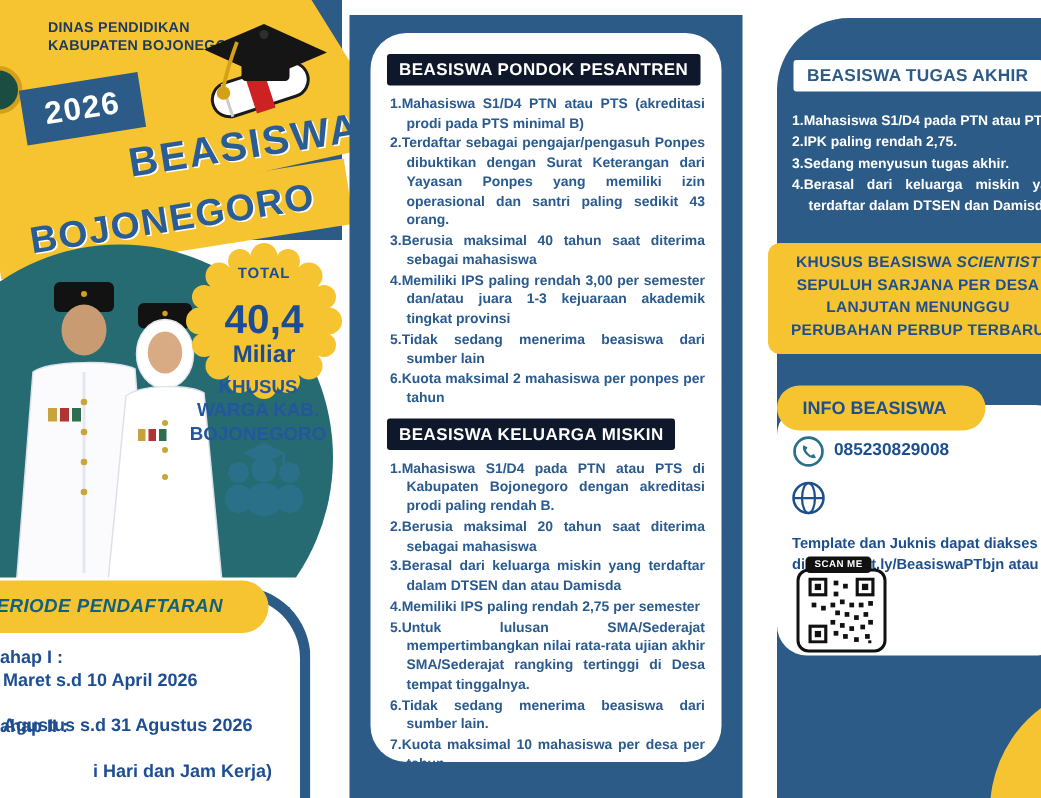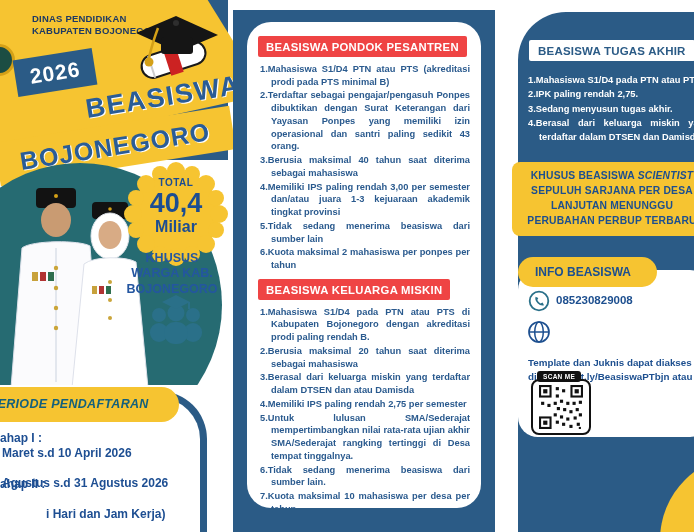--- a/index.html
+++ b/index.html
@@ -24,30 +24,30 @@
   .officials{left:0;top:182px;}
   .white-bottom{left:0;top:385px;width:232px;height:147px;background:#fff;}
   .arc-deco{left:150px;top:391px;width:57px;height:141px;box-sizing:border-box;
      border-top:7px solid #2b5b86;border-right:7px solid #2b5b86;border-top-right-radius:48px;}
   .periode-pill{left:-30px;top:387px;width:209px;height:35px;border-radius:18px;background:#f6c431;z-index:4;
      font-size:12.5px;font-weight:800;font-style:italic;color:#14607c;line-height:35px;padding-left:19px;box-sizing:border-box;letter-spacing:.3px;}
   .tahap{font-size:12px;font-weight:800;color:#1d4e92;white-space:nowrap;}
   .badge-wrap{left:122px;top:160px;width:108px;height:108px;}
   .badge-text{left:122px;top:178px;width:108px;text-align:center;color:#1c4d92;line-height:1;}
   .badge-text .b1{font-size:10px;font-weight:800;letter-spacing:.5px;}
-  .badge-text .b2{font-size:27px;font-weight:900;margin-top:2px;}
+  .badge-text .b2{font-size:27px;font-weight:900;margin-top:12px;}
   .badge-text .b3{font-size:16px;font-weight:800;margin-top:2px;}
   .khusus{left:108px;top:251px;width:128px;text-align:center;font-size:12.5px;font-weight:800;color:#2456a0;line-height:1.22;}
   .students-icon{left:147px;top:292px;}
 
   
   .mid-panel{left:233px;top:10px;width:262px;height:522px;background:#2b5b86;}
   .mid-card{left:247px;top:22px;width:234px;height:486px;background:#fff;border-radius:24px;
      box-sizing:border-box;padding:14px 11px 6px 11px;overflow:hidden;}
-  .sec-head{display:inline-block;background:#ef4444;color:#fff;font-size:11.3px;font-weight:800;
+  .sec-head{display:inline-block;background:#0f172a;color:#fff;font-size:11.3px;font-weight:800;
      letter-spacing:.3px;padding:5px 8px 4px 8px;border-radius:2px;}
   ol.rules{list-style:none;margin:6px 0 7px 0;padding:0 0 0 2px;counter-reset:n;
      font-size:9.3px;font-weight:700;color:#2a5a8e;line-height:1.37;}
   ol.rules li{counter-increment:n;padding-left:11px;text-indent:-11px;text-align:justify;margin-bottom:1px;}
   ol.rules li::before{content:counter(n) ".";}
 
   
   .right-panel{left:518px;top:12px;width:176px;height:520px;background:#2b5b86;border-top-left-radius:48px;}
   .ta-head{left:529px;top:40px;display:inline-block;background:#fff;color:#2b5b86;font-size:11.5px;
      font-weight:800;padding:5px 9px 4px 9px;border-radius:2px;letter-spacing:.2px;white-space:nowrap;}
@@ -180,21 +180,21 @@
   </svg>
 
   <div class="abs white-bottom"></div>
   <div class="abs arc-deco"></div>
   <div class="abs periode-pill">PERIODE PENDAFTARAN</div>
 
   <div class="abs tahap" style="left:0px;top:431px;">ahap I :</div>
   <div class="abs tahap" style="left:2px;top:446px;">Maret s.d 10 April 2026</div>
   <div class="abs tahap" style="left:0px;top:477px;">ahap II :</div>
   <div class="abs tahap" style="left:2px;top:476px;">Agustus s.d 31 Agustus 2026</div>
-  <div class="abs tahap" style="left:0px;top:507px;padding-left:46px;">i Hari dan Jam Kerja)</div>
+  <div class="abs tahap" style="left:16px;top:507px;padding-left:46px;">i Hari dan Jam Kerja)</div>
 
   <div class="abs mid-panel"></div>
   <div class="abs mid-card">
     <span class="sec-head">BEASISWA PONDOK PESANTREN</span>
     <ol class="rules">
       <li>Mahasiswa S1/D4 PTN atau PTS (akreditasi prodi pada PTS minimal B)</li>
       <li>Terdaftar sebagai pengajar/pengasuh Ponpes dibuktikan dengan Surat Keterangan dari Yayasan Ponpes yang memiliki izin operasional dan santri paling sedikit 43 orang.</li>
       <li>Berusia maksimal 40 tahun saat diterima sebagai mahasiswa</li>
       <li>Memiliki IPS paling rendah 3,00 per semester dan/atau juara 1-3 kejuaraan akademik tingkat provinsi</li>
       <li>Tidak sedang menerima beasiswa dari sumber lain</li>

